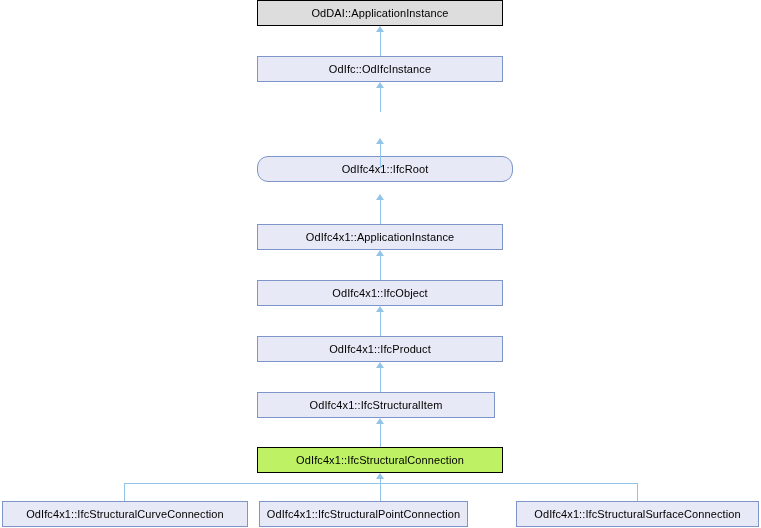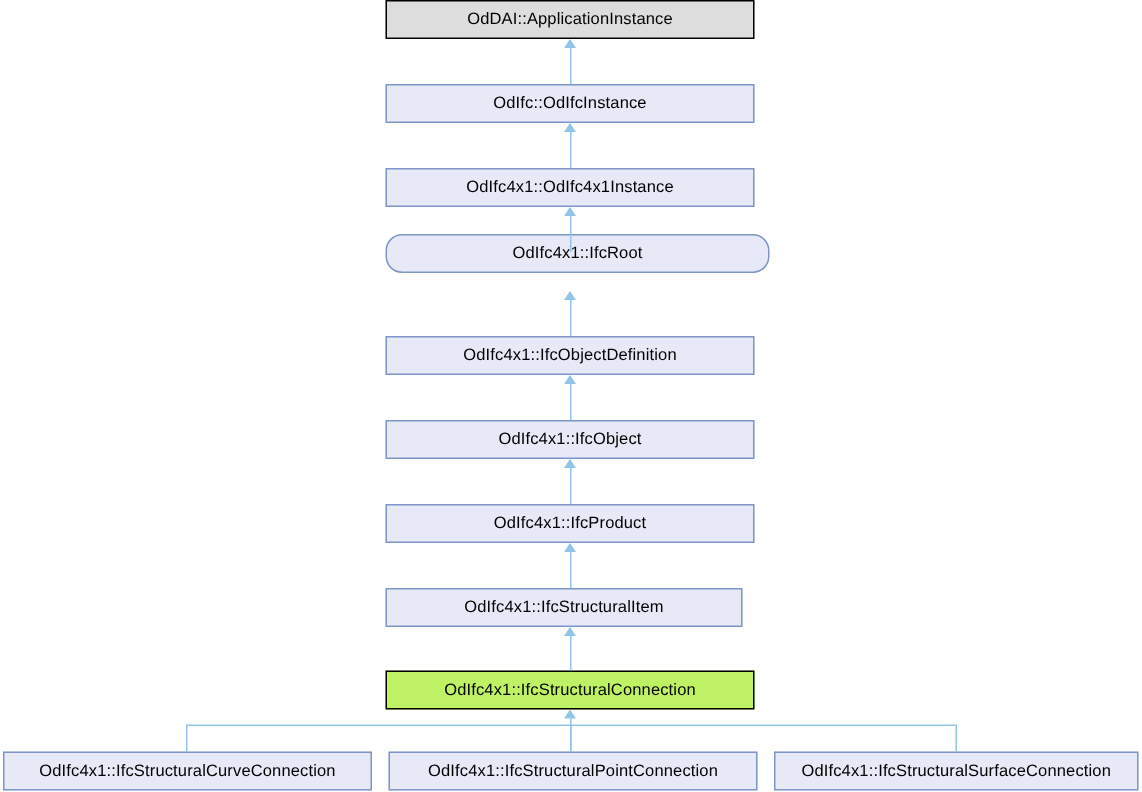--- a/index.html
+++ b/index.html
@@ -67,30 +67,27 @@
 <div id="diagram">
 
   <div class="node kind-inherit" style="left:257px; top:56px; width:246px; height:26px;">
     <span class="node-label">OdIfc::OdIfcInstance</span>
   </div>
 
   <div class="node kind-base" style="left:257px; top:0px; width:246px; height:26px;">
     <span class="node-label">OdDAI::ApplicationInstance</span>
   </div>
 
-  <div class="node kind-inherit" style="left:257px; top:112px; width:246px; height:26px;">
-    <span class="node-label">OdIfc4x1::OdIfc4x1Instance</span>
-  </div>
 
   <div class="node kind-inherit" style="left:257px; top:156px; width:256px; height:26px;border-radius:11px;">
     <span class="node-label">OdIfc4x1::IfcRoot</span>
   </div>
 
   <div class="node kind-inherit" style="left:257px; top:224px; width:246px; height:26px;">
-    <span class="node-label">OdIfc4x1::IfcObjectDefinition</span>
+    <span class="node-label">OdIfc4x1::ApplicationInstance</span>
   </div>
 
   <div class="node kind-inherit" style="left:257px; top:280px; width:246px; height:26px;">
     <span class="node-label">OdIfc4x1::IfcObject</span>
   </div>
 
   <div class="node kind-inherit" style="left:257px; top:336px; width:246px; height:26px;">
     <span class="node-label">OdIfc4x1::IfcProduct</span>
   </div>
 
@@ -130,21 +127,21 @@
   <div class="arrow-head" style="left:376px; top:473px;"></div>
   <div class="edge-h" style="left:124px; top:483px; width:513px;"></div>
   <div class="edge-v" style="left:124px; top:483px; height:18px;"></div>
   <div class="edge-v" style="left:380px; top:483px; height:18px;"></div>
   <div class="edge-v" style="left:637px; top:483px; height:18px;"></div>
 
   <div class="node kind-inherit" style="left:2px; top:501px; width:246px; height:26px;text-align:center;">
     <span class="node-label">OdIfc4x1::IfcStructuralCurveConnection</span>
   </div>
 
-  <div class="node kind-inherit" style="left:259px; top:501px; width:246px; height:26px;">
+  <div class="node kind-inherit" style="left:259px; top:501px; width:209px; height:26px;">
     <span class="node-label">OdIfc4x1::IfcStructuralPointConnection</span>
   </div>
 
   <div class="node kind-inherit" style="left:516px; top:501px; width:243px; height:26px;">
     <span class="node-label">OdIfc4x1::IfcStructuralSurfaceConnection</span>
   </div>
 
 </div>
 
 </body></html>

